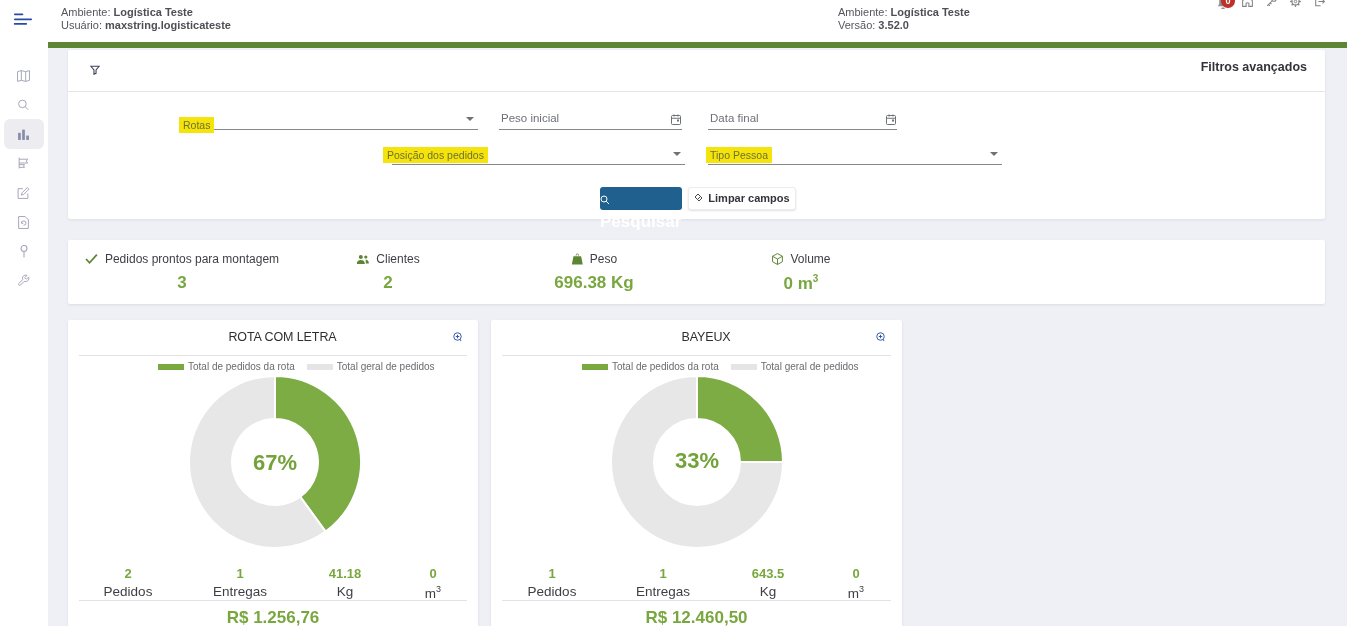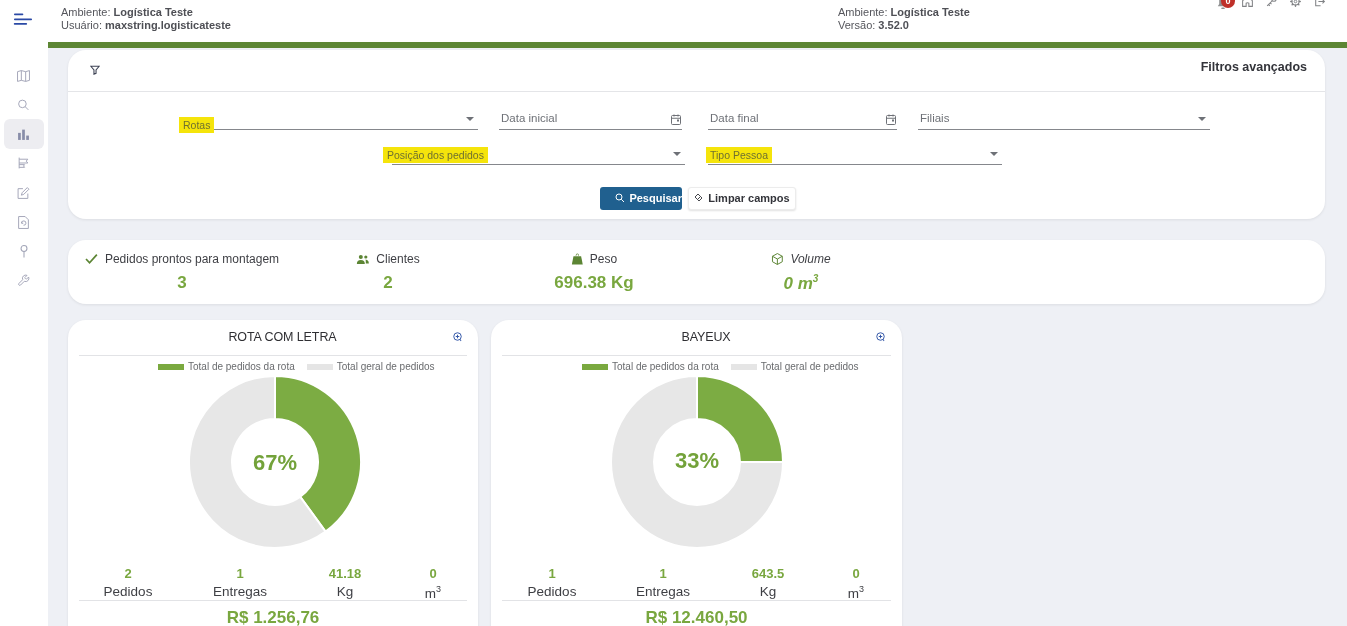--- a/index.html
+++ b/index.html
@@ -6,21 +6,21 @@
 html,body { width:1347px; height:626px; overflow:hidden; font-family:"Liberation Sans", sans-serif; }
 body { background:#eef0f5; position:relative; }
 .abs { position:absolute; }
 
 #header { position:absolute; left:0; top:0; width:1347px; height:42px; background:#fff; z-index:3; }
 #greenbar { position:absolute; left:48px; top:42px; width:1299px; height:6px; background:#5d8634; z-index:3; }
 #sidebar { position:absolute; left:0; top:42px; width:48px; height:584px; background:#fff; z-index:2; }
 .hdrtxt { font-size:11px; line-height:13px; color:#55565c; }
 .hdrtxt b { color:#4e4f55; }
 
-.card { position:absolute; background:#fff; border-radius:18px; box-shadow:0 1px 3px rgba(0,0,0,0.08); }
+.card { position:absolute; background:#fff; border-radius:2px; box-shadow:0 1px 3px rgba(0,0,0,0.08); }
 
 .ffield { position:absolute; border-bottom:1px solid #85878c; height:21px; }
 .flabel { position:absolute; font-size:11.5px; color:#6e7177; top:3px; left:2px; white-space:nowrap; }
 .hl { background:#f5e40b; color:#6f7030; padding:2px 4px; position:absolute; white-space:nowrap; font-size:10.5px; }
 .arrow { position:absolute; right:4px; top:8px; width:0; height:0; border-left:4px solid transparent; border-right:4px solid transparent; border-top:4.5px solid #6e7177; }
 
 .sgroup { position:absolute; top:12px; text-align:center; transform:translateX(-50%); }
 .slabel { font-size:12px; color:#3e3f44; white-space:nowrap; vertical-align:middle; }
 .sval { font-size:17px; font-weight:bold; color:#79a73f; margin-top:6.5px; white-space:nowrap; }
 
@@ -115,50 +115,46 @@
     <path d="M2 3 L22 3 L14.5 12 L14.5 20 L9.5 22 L9.5 12 Z"></path>
   </svg>
   <div class="abs" style="right:18px;top:10px;font-size:12.5px;font-weight:bold;color:#33343a;">Filtros avançados</div>
   <div class="abs" style="left:0;top:41px;width:1257px;height:1px;background:#e4e5e8;"></div>
 
   <div class="ffield" style="left:113px;top:59px;width:297px;">
     <div class="hl" style="left:-2px;top:8px;">Rotas</div>
     <div class="arrow"></div>
   </div>
   <div class="ffield" style="left:431px;top:59px;width:183px;">
-    <div class="flabel">Data inicial</div>
+    <div class="flabel">Peso inicial</div>
     <svg class="abs" style="right:1px;top:5px;" width="10" height="11" viewBox="0 0 20 22" fill="none" stroke="#6e7177" stroke-width="2">
       <rect x="1" y="3" width="18" height="18" rx="2"></rect>
       <path d="M1 8.5 L19 8.5 M6 1 L6 5 M14 1 L14 5"></path>
       <rect x="12" y="11" width="4" height="4" fill="#6e7177" stroke="none"></rect>
     </svg>
   </div>
   <div class="ffield" style="left:640px;top:59px;width:189px;">
     <div class="flabel">Data final</div>
     <svg class="abs" style="right:1px;top:5px;" width="10" height="11" viewBox="0 0 20 22" fill="none" stroke="#6e7177" stroke-width="2">
       <rect x="1" y="3" width="18" height="18" rx="2"></rect>
       <path d="M1 8.5 L19 8.5 M6 1 L6 5 M14 1 L14 5"></path>
       <rect x="12" y="11" width="4" height="4" fill="#6e7177" stroke="none"></rect>
     </svg>
   </div>
-  <div class="ffield" style="left:850px;top:59px;width:292px;">
-    <div class="flabel">Filiais</div>
-    <div class="arrow"></div>
-  </div>
 
   <div class="ffield" style="left:324px;top:94px;width:293px;">
     <div class="hl" style="left:-9px;top:3px;">Posição dos pedidos</div>
     <div class="arrow"></div>
   </div>
   <div class="ffield" style="left:640px;top:94px;width:294px;">
     <div class="hl" style="left:-2px;top:3px;">Tipo Pessoa</div>
     <div class="arrow"></div>
   </div>
 
-  <div class="abs" style="left:532px;top:137px;width:82px;height:23px;background:#20608f;border-radius:3px;color:#fff;font-size:11px;font-weight:bold;text-align:right;line-height:23px;">
+  <div class="abs" style="left:532px;top:137px;width:82px;height:23px;background:#20608f;border-radius:3px;color:#fff;font-size:17px;font-weight:bold;text-align:left;line-height:23px;">
     <svg style="vertical-align:-1px;margin-right:4px;" width="10" height="10" viewBox="0 0 20 20" fill="none" stroke="#fff" stroke-width="2">
         <circle cx="8" cy="8" r="6"></circle>
         <path d="M12.5 12.5 L18 18"></path>
       </svg>Pesquisar</div>
   <div class="abs" style="left:620px;top:137px;width:108px;height:23px;background:#fff;border:1px solid #ececec;box-shadow:0 1px 2px rgba(0,0,0,0.12);border-radius:3px;color:#33343a;font-size:11px;font-weight:bold;text-align:center;line-height:21px;">
     <svg style="vertical-align:-1px;margin-right:4px;" width="10" height="10" viewBox="0 0 20 20" fill="none" stroke="#33343a" stroke-width="1.8">
         <path d="M7 13 L2 8 L8 2 L13 7 Z M7 13 L10 16 L16 10 L13 7"></path>
       </svg>Limpar campos</div>
 </div>
 
@@ -178,21 +174,21 @@
         </svg>Clientes</div>
     <div class="sval">2</div>
   </div>
   <div class="sgroup" style="left:526px;">
     <div class="slabel"><svg style="vertical-align:-2px;margin-right:7px;" width="12" height="12" viewBox="0 0 22 22" fill="#5c8534">
           <path d="M8 5 Q8 1 11 1 Q14 1 14 5 L12.8 5 Q12.8 2.5 11 2.5 Q9.2 2.5 9.2 5 Z"></path>
           <path d="M4 6 L18 6 L21 21 L1 21 Z"></path>
         </svg>Peso</div>
     <div class="sval">696.38 Kg</div>
   </div>
-  <div class="sgroup" style="left:733px;font-style:italic;">
+  <div class="sgroup" style="left:733px;">
     <div class="slabel"><svg style="vertical-align:-2px;margin-right:7px;" width="12" height="12" viewBox="0 0 22 22" fill="none" stroke="#5c8534" stroke-width="1.8">
           <path d="M11 1 L20 6 L20 16 L11 21 L2 16 L2 6 Z M2 6 L11 11 L20 6 M11 11 L11 21"></path>
         </svg>Volume</div>
     <div class="sval">0 m<sup style="font-size:10px;">3</sup></div>
   </div>
 </div>
 
 <div class="card" style="left:68px;top:320px;width:410px;height:330px;">
   <div class="ctitle" style="top:10px;">ROTA COM LETRA</div>
   <svg class="abs" style="left:385px;top:12px;" width="10" height="10" viewBox="0 0 20 20" fill="none" stroke="#2d52a5" stroke-width="1.9">

